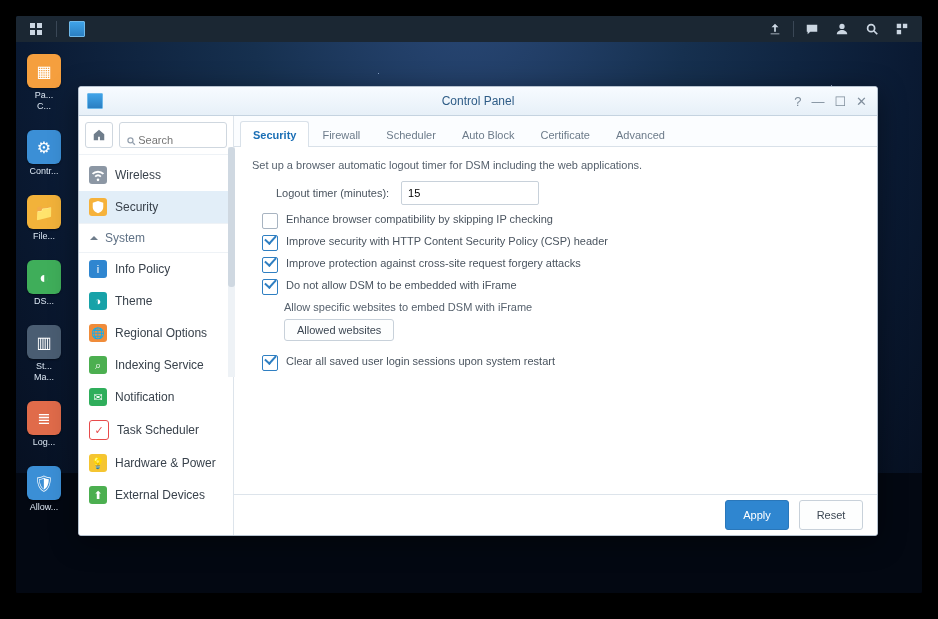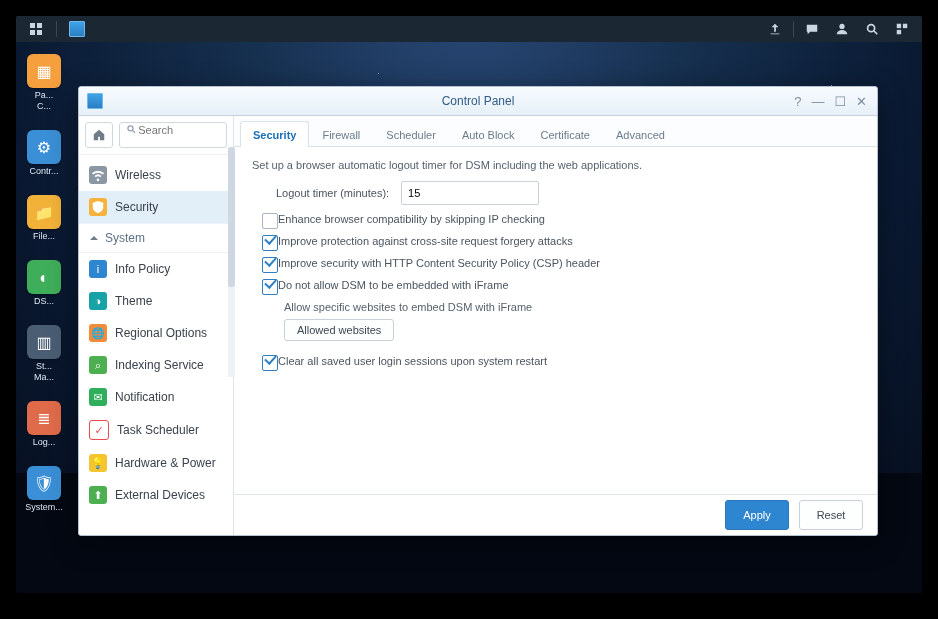--- a/index.html
+++ b/index.html
@@ -21,37 +21,37 @@
 .window{position:absolute;left:62px;top:70px;width:798px;height:448px;background:#fff;border:1px solid #b6c2cf;border-radius:3px;box-shadow:0 6px 28px rgba(0,0,0,.45);display:flex;flex-direction:column;overflow:hidden}
 .titlebar{height:28px;background:linear-gradient(#f7fbff,#e7f0f8);border-bottom:1px solid #c5d3e0;display:flex;align-items:center;position:relative}
 .titlebar .icon{margin-left:8px}
 .titlebar .title{position:absolute;left:0;right:0;text-align:center;color:#2f5d87;font-weight:normal;font-size:12px;pointer-events:none}
 .winbtns{margin-left:auto;display:flex;gap:10px;padding-right:10px;color:#7f8d9b}
 .winbtns span{cursor:pointer;font-size:13px;line-height:1}
 .body{flex:1;display:flex;min-height:0}
 .sidebar{width:154px;border-right:1px solid #dde4eb;display:flex;flex-direction:column;background:#fff}
 .sb-top{display:flex;gap:6px;padding:6px;border-bottom:1px solid #eef2f6}
 .home-btn{width:26px;height:24px;border:1px solid #cfd7df;border-radius:3px;display:flex;align-items:center;justify-content:center;cursor:pointer;background:#fff}
-.search{flex:1;height:24px;border:1px solid #cfd7df;border-radius:3px;display:flex;align-items:flex-start;padding:0 6px;gap:0}
+.search{flex:1;height:24px;border:1px solid #cfd7df;border-radius:3px;display:flex;align-items:flex-end;padding:0 6px;gap:0}
 .search input{border:0;outline:0;width:100%;font-size:11px;color:#555;background:transparent}
 .sb-list{flex:1;overflow:auto;padding:4px 0}
 .sb-item{display:flex;align-items:center;gap:8px;padding:7px 10px;cursor:pointer;color:#39424c;font-size:12px}
 .sb-item.active{background:#e2eef8}
 .sb-group{display:flex;align-items:center;gap:6px;padding:7px 10px;color:#5f7185;font-size:12px;cursor:pointer;border-top:1px solid #eef2f6;border-bottom:1px solid #eef2f6}
 .sb-ic{width:18px;height:18px;border-radius:3px;display:flex;align-items:center;justify-content:center;color:#fff;font-size:11px;flex-shrink:0}
 .sb-item .sb-ic svg{width:14px;height:14px}
 .content{flex:1;display:flex;flex-direction:column;min-width:0}
 .tabs{height:30px;border-bottom:1px solid #d9e1e9;display:flex;align-items:flex-end;padding-left:6px;background:#fbfdff}
 .tab{padding:7px 12px 6px;font-size:11px;color:#6c7b8a;cursor:pointer;border:1px solid transparent;border-bottom:0;position:relative;top:1px}
 .tab.active{color:#1b6fb5;font-weight:bold;background:#fff;border-color:#d9e1e9;border-radius:3px 3px 0 0}
 .pane{flex:1;overflow:auto;padding:12px 0 4px 18px;font-size:11px;color:#4a545f;position:relative}
 .intro{color:#56616d;margin-bottom:10px}
 .field-row{display:flex;align-items:center;gap:12px;margin:4px 0 8px 24px}
 .field-row input[type=text]{width:124px;height:22px;border:1px solid #c8d1da;border-radius:2px;padding:0 6px;font-size:11px}
-.chk-row{display:flex;align-items:flex-start;margin:6px 0 6px 10px}
+.chk-row{display:flex;align-items:flex-start;gap:8px;margin:6px 0 6px 10px}
 .chk{width:14px;height:14px;border:1px solid #a8b4c1;border-radius:2px;background:#fff;position:relative;flex-shrink:0;cursor:pointer}
 .chk.checked{border-color:#2f7fc2}
 .chk.checked::after{content:"";position:absolute;left:2px;top:-1px;width:9px;height:5px;border:2px solid #2f7fc2;border-top:0;border-right:0;transform:rotate(-48deg)}
 .hint{color:#9aa5b1;margin:2px 0 8px 32px;font-size:11px}
 .sub{margin-left:32px;color:#56616d;margin-top:4px}
 .btn-sm{display:inline-block;margin:6px 16px 8px 32px;padding:4px 12px;border:1px solid #c8d1da;border-radius:3px;background:#fdfefe;cursor:pointer;color:#3c4753;font-size:11px}
 .footer{height:40px;border-top:1px solid #dde4eb;display:flex;align-items:center;justify-content:flex-end;gap:10px;padding:0 14px;background:#fff}
 .btn{min-width:64px;height:30px;border:1px solid #c8d1da;border-radius:3px;background:#fdfefe;cursor:pointer;font-size:11px;color:#3c4753}
 .btn.primary{background:#2f86d0;border-color:#2a77ba;color:#fff}
 </style>
@@ -134,21 +134,21 @@
           <div class="dock-ic" style="background:#4a5d72">▥</div>
           <div>St...</div>
           <div>Ma...</div>
         </div>
       <div class="dock-item">
           <div class="dock-ic" style="background:#e06b4a">≣</div>
           <div>Log...</div>
         </div>
       <div class="dock-item">
           <div class="dock-ic" style="background:#3b8fd6">🛡</div>
-          <div>System...</div>
+          <div>Allow...</div>
         </div>
     </div>
 
     <div class="window">
       <div class="titlebar">
         <div class="icon cp-mini"></div>
         <div class="title">Control Panel</div>
         <div class="winbtns">
           <span>?</span>
           <span>—</span>
@@ -246,25 +246,25 @@
             <div class="field-row">
               <span>Logout timer (minutes):</span>
               <input type="text" value="15" style="">
             </div>
             <div class="chk-row">
               <span class="chk"></span>
               <span>Enhance browser compatibility by skipping IP checking</span>
             </div>
             <div class="chk-row">
               <span class="chk checked"></span>
+              <span>Improve security with HTTP Content Security Policy (CSP) header</span>
+            </div>
+            <div class="chk-row">
+              <span class="chk checked"></span>
               <span>Improve protection against cross-site request forgery attacks</span>
-            </div>
-            <div class="chk-row">
-              <span class="chk checked"></span>
-              <span>Improve security with HTTP Content Security Policy (CSP) header</span>
             </div>
             <div class="chk-row">
               <span class="chk checked"></span>
               <span>Do not allow DSM to be embedded with iFrame</span>
             </div>
             <div class="sub">Allow specific websites to embed DSM with iFrame</div>
             <div class="btn-sm">Allowed websites</div>
             <div class="chk-row">
               <span class="chk checked"></span>
               <span>Clear all saved user login sessions upon system restart</span>

